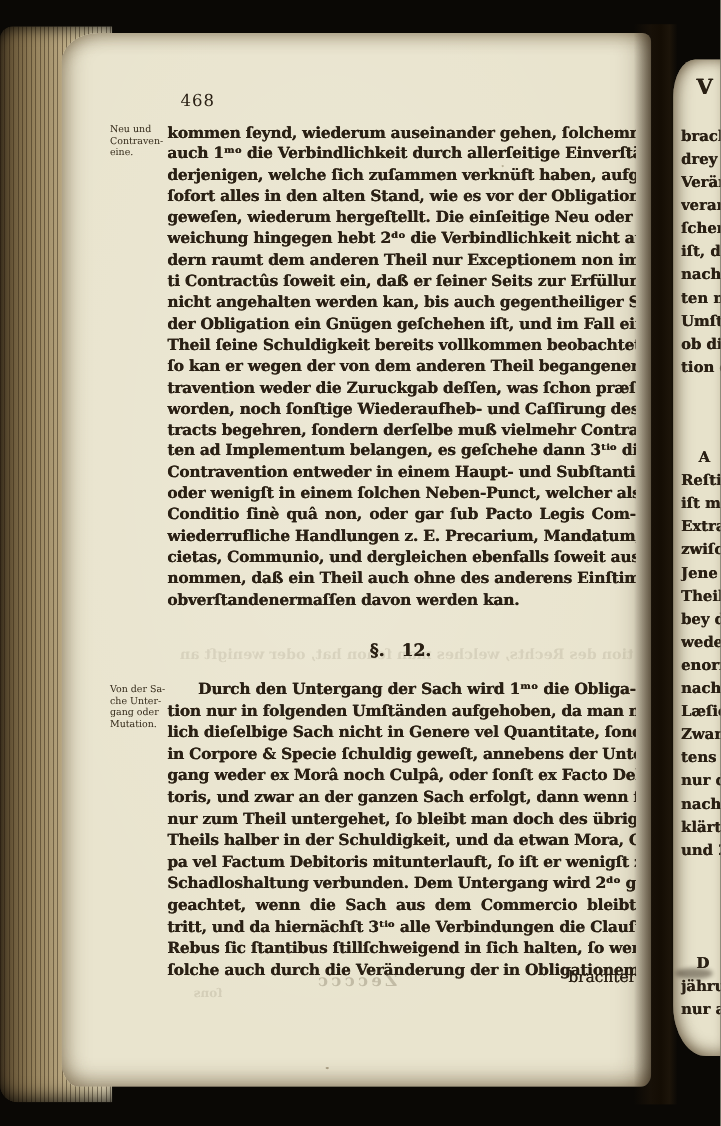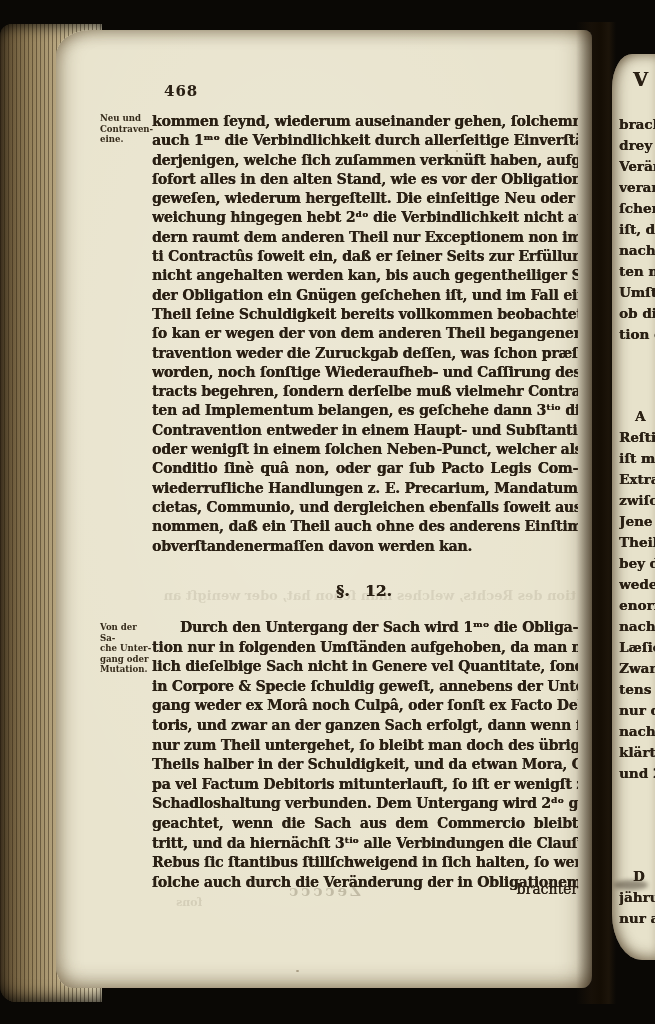--- a/index.html
+++ b/index.html
@@ -30,30 +30,30 @@
       #e9e4ce;
     border-radius:34px 8px 10px 16px / 26px 8px 12px 22px;
     box-shadow:
       inset 14px 0 20px -10px rgba(95,75,42,.55),
       inset -18px 0 26px -12px rgba(60,42,18,.5),
       inset 0 -16px 20px -12px rgba(85,62,30,.45),
       inset 0 12px 16px -10px rgba(85,62,30,.4);
     color:#2a2014;
   }
 
-  .pagenum{position:absolute;left:108px;top:52px;font-size:15px;font-weight:700;letter-spacing:1px;}
+  .pagenum{position:absolute;left:108px;top:52px;font-size:15px;font-weight:400;letter-spacing:1px;}
   .runhead{
     position:absolute;left:96px;top:51px;width:424px;text-align:center;
     font-size:15.5px;font-weight:700;letter-spacing:.2px;
     text-shadow:.3px 0 0 currentColor;
   }
 
   .mnote{
     position:absolute;left:44px;width:54px;
-    font-size:8.6px;font-weight:700;line-height:10.6px;color:#342a1a;
+    font-size:8.6px;font-weight:400;line-height:10.6px;color:#342a1a;
   }
   .mnote1{top:83px;}
   .mnote2{top:592px;}
 
   .coltext{position:absolute;left:96px;width:426px;overflow:hidden;}
   .coltext .tline{
     font-size:14px;font-weight:700;letter-spacing:-.2px;
     white-space:nowrap;
     text-align:justify;text-align-last:justify;
     text-shadow:.3px 0 0 currentColor;

